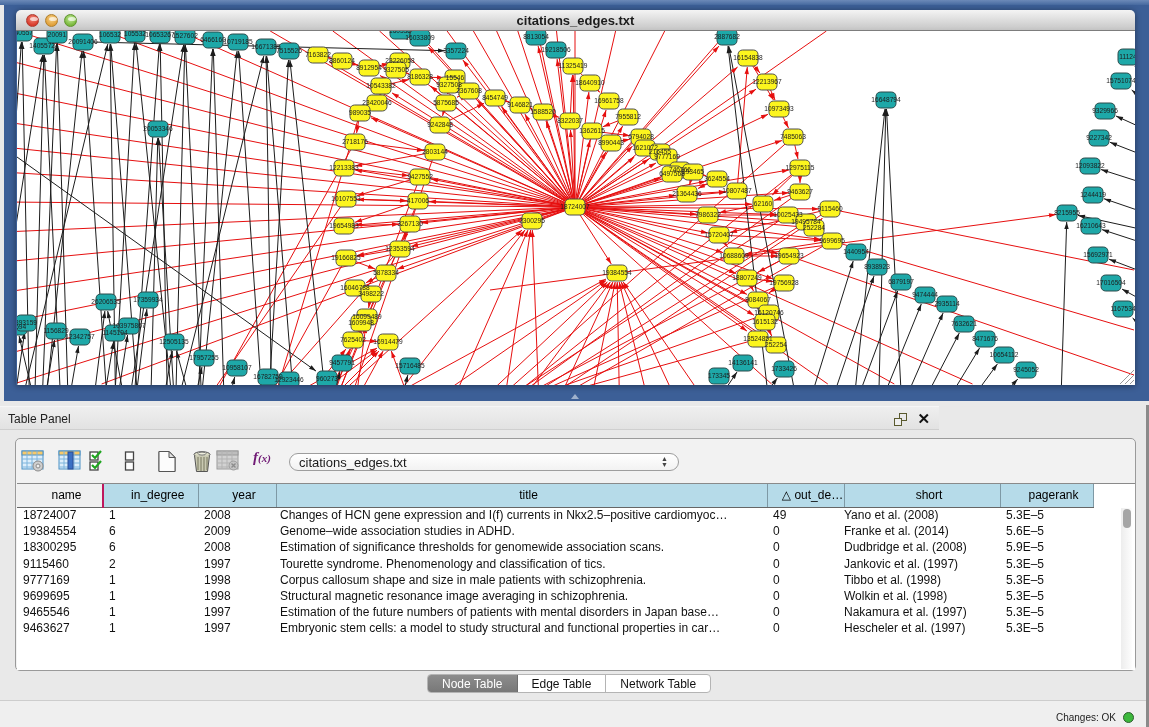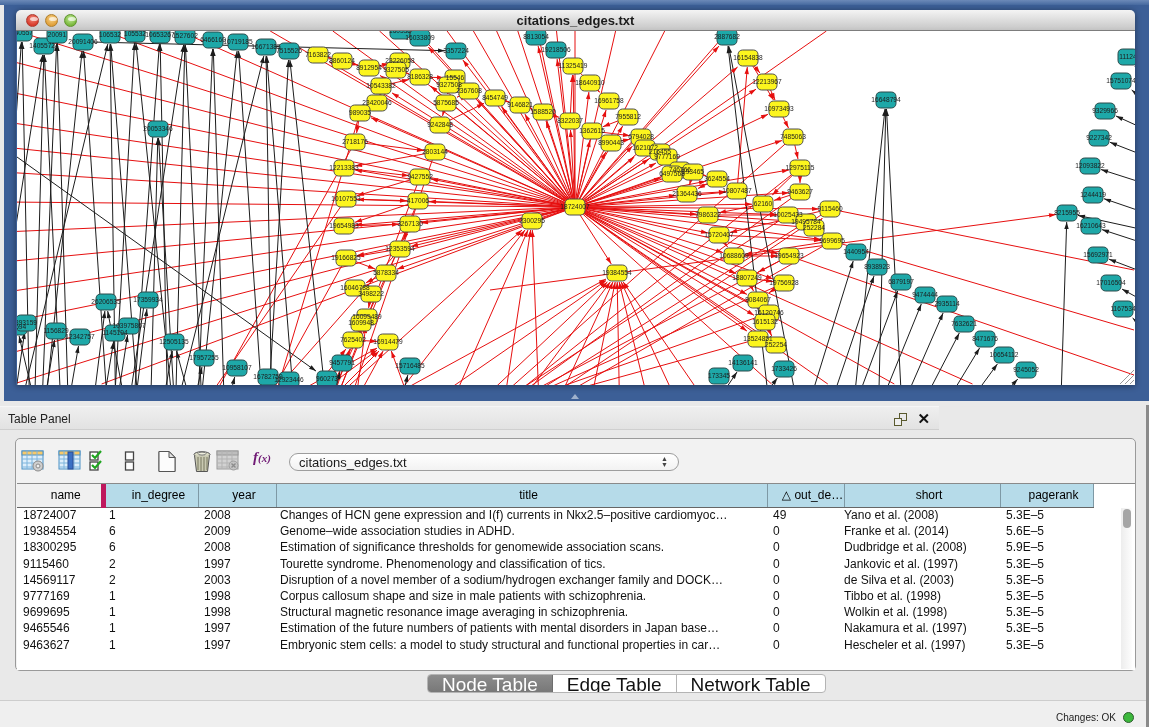--- a/index.html
+++ b/index.html
@@ -29,31 +29,31 @@
 #tp-head .x{position:absolute;right:9px;top:3px;font-size:15px;font-weight:bold;color:#111}
 #panel{position:absolute;left:15px;top:438px;width:1121px;height:233px;background:#f2f2f2;border:1px solid #9a9a9a;border-radius:5px}
 #toolbar{position:absolute;left:0;top:0;width:100%;height:42px}
 .ic{position:absolute;top:11px}
 #dd{position:absolute;left:273px;top:14px;width:390px;height:18px;background:linear-gradient(#ffffff,#f2f2f2);border:1px solid #9d9d9d;border-radius:9px}
 #dd .t{position:absolute;left:9px;top:1px;font-size:13px;color:#1a1a1a}
 #dd .st{position:absolute;right:10px;top:2px;font-size:7px;color:#444;line-height:6px;text-align:center}
 #tablewrap{position:absolute;left:1px;top:44px;width:1118px;height:187px;background:#fff;overflow:hidden;border-top:1px solid #8a8a8a}
 table{border-collapse:collapse;table-layout:fixed;width:1076px;font-size:12px}
 th{height:23px;background:#b6dbe9;border-right:1px solid #7e99a5;border-bottom:1px solid #666;font-weight:normal;font-size:12px;padding:0 0 0 14px;text-align:center}
-th.c0{background:#f0f0f0;border-right:5px solid #be185d}
+th.c0{background:#f0f0f0;border-right:2px solid #be185d}
 td{height:16.2px;padding:0 0 0 6px;white-space:nowrap;overflow:hidden;color:#111}
 td.c5{padding:0}
 col.c0{width:86px}col.c1{width:95px}col.c2{width:78px}col.c3{width:491px}col.c4{width:77px}col.c5{width:156px}col.c6{width:93px}
 td.c3{padding-left:4px}
 
 #sb{position:absolute;right:3px;top:24px;width:11px;height:161px;background:linear-gradient(90deg,#ededed,#fdfdfd)}
 #sb .th{position:absolute;left:1.5px;top:1px;width:8px;height:19px;border-radius:4px;background:#a6a6a6}
 
 #tabs{position:absolute;left:427px;top:674px;height:19px;display:flex;border:1px solid #b4b4b4;border-radius:4px;overflow:hidden;background:#fff}
-#tabs .tab{font-size:19px;padding:1px 14px 0;color:#111;border-right:1px solid #b4b4b4;line-height:17px}
+#tabs .tab{font-size:12px;padding:1px 14px 0;color:#111;border-right:1px solid #b4b4b4;line-height:17px}
 #tabs .tab.sel{background:linear-gradient(#8d8d8d,#787878);color:#fff;border-right:1px solid #6e6e6e}
 #tabs .tab:last-child{border-right:none}
 
 #status{position:absolute;left:0;top:700px;width:1149px;height:27px;background:#efefef;border-top:1px solid #cdcdcd}
 #status .m{position:absolute;right:33px;top:11px;font-size:10px;color:#222}
 #status .g{position:absolute;right:15px;top:11px;width:11px;height:11px;border-radius:50%;background:#3cb83c;border:1px solid #2e5e2e}
 #rstrip{position:absolute;right:0;top:405px;width:3px;height:322px;background:#8a8a8a}
 </style></head>
 <body>
 <div id="app">
@@ -466,29 +466,20 @@
             <tr>
               <td class="c0">9115460</td>
               <td class="c1">2</td>
               <td class="c2">1997</td>
               <td class="c3">Tourette syndrome. Phenomenology and classification of tics.</td>
               <td class="c4">0</td>
               <td class="c5">Jankovic et al. (1997)</td>
               <td class="c6">5.3E–5</td>
             </tr>
             <tr>
-              <td class="c0">14569117</td>
-              <td class="c1">2</td>
-              <td class="c2">2003</td>
-              <td class="c3">Disruption of a novel member of a sodium/hydrogen exchanger family and DOCK…</td>
-              <td class="c4">0</td>
-              <td class="c5">de Silva et al. (2003)</td>
-              <td class="c6">5.3E–5</td>
-            </tr>
-            <tr>
               <td class="c0">9777169</td>
               <td class="c1">1</td>
               <td class="c2">1998</td>
               <td class="c3">Corpus callosum shape and size in male patients with schizophrenia.</td>
               <td class="c4">0</td>
               <td class="c5">Tibbo et al. (1998)</td>
               <td class="c6">5.3E–5</td>
             </tr>
             <tr>
               <td class="c0">9699695</td>

